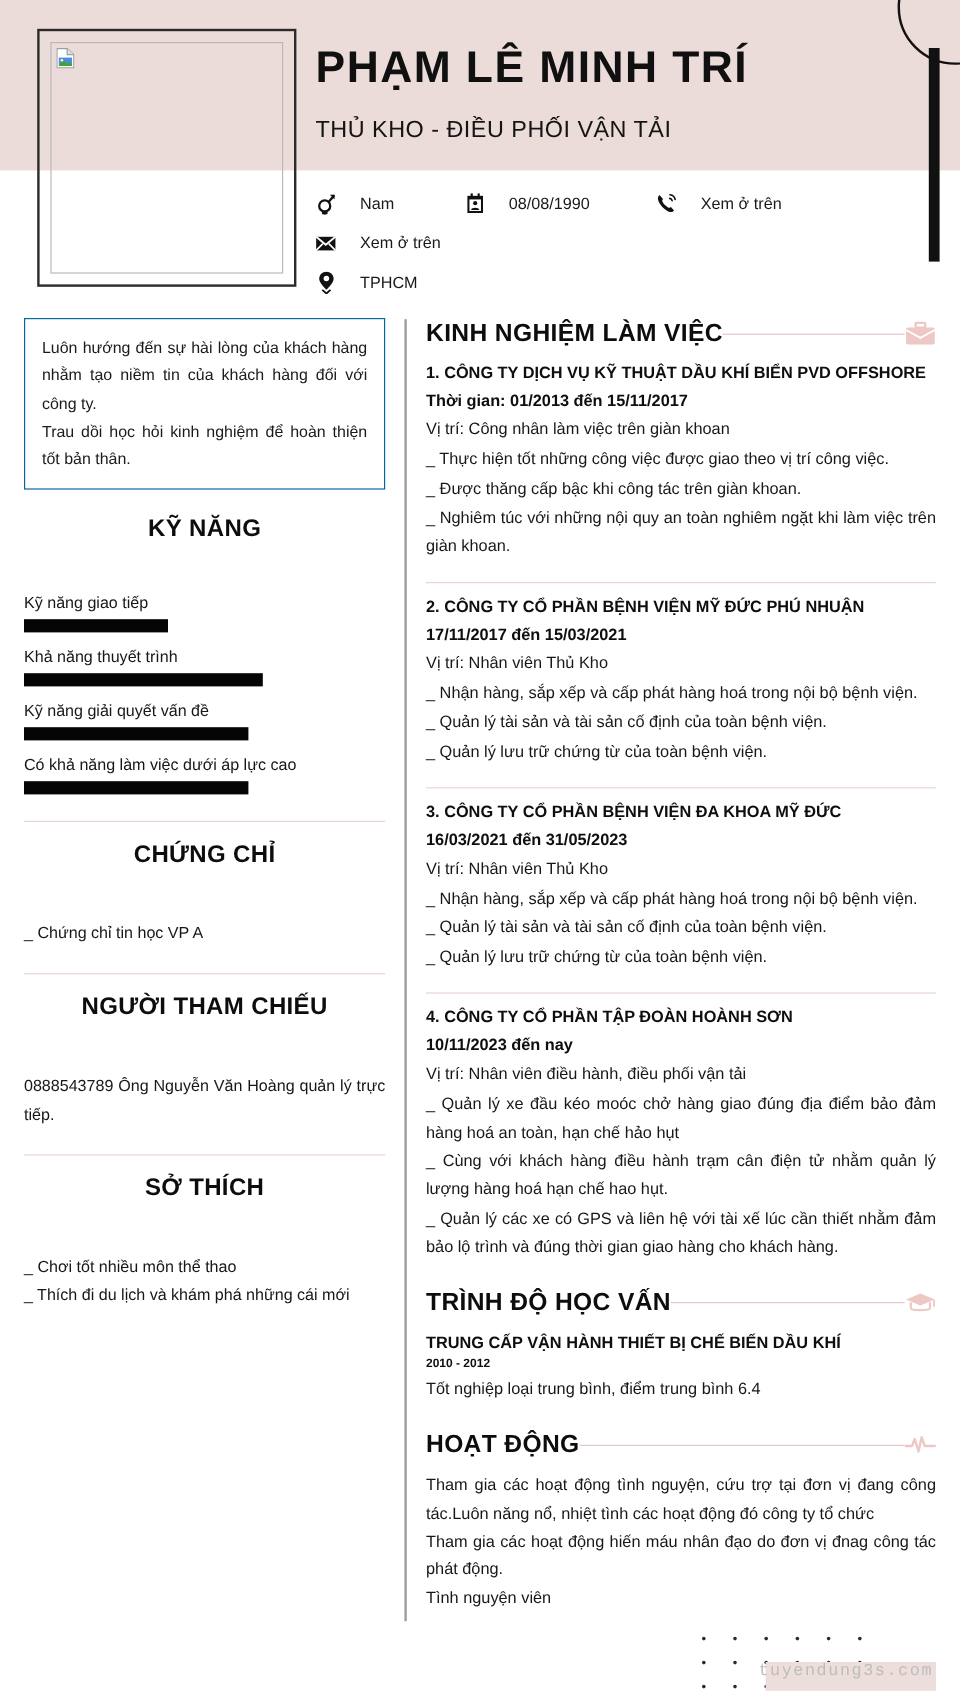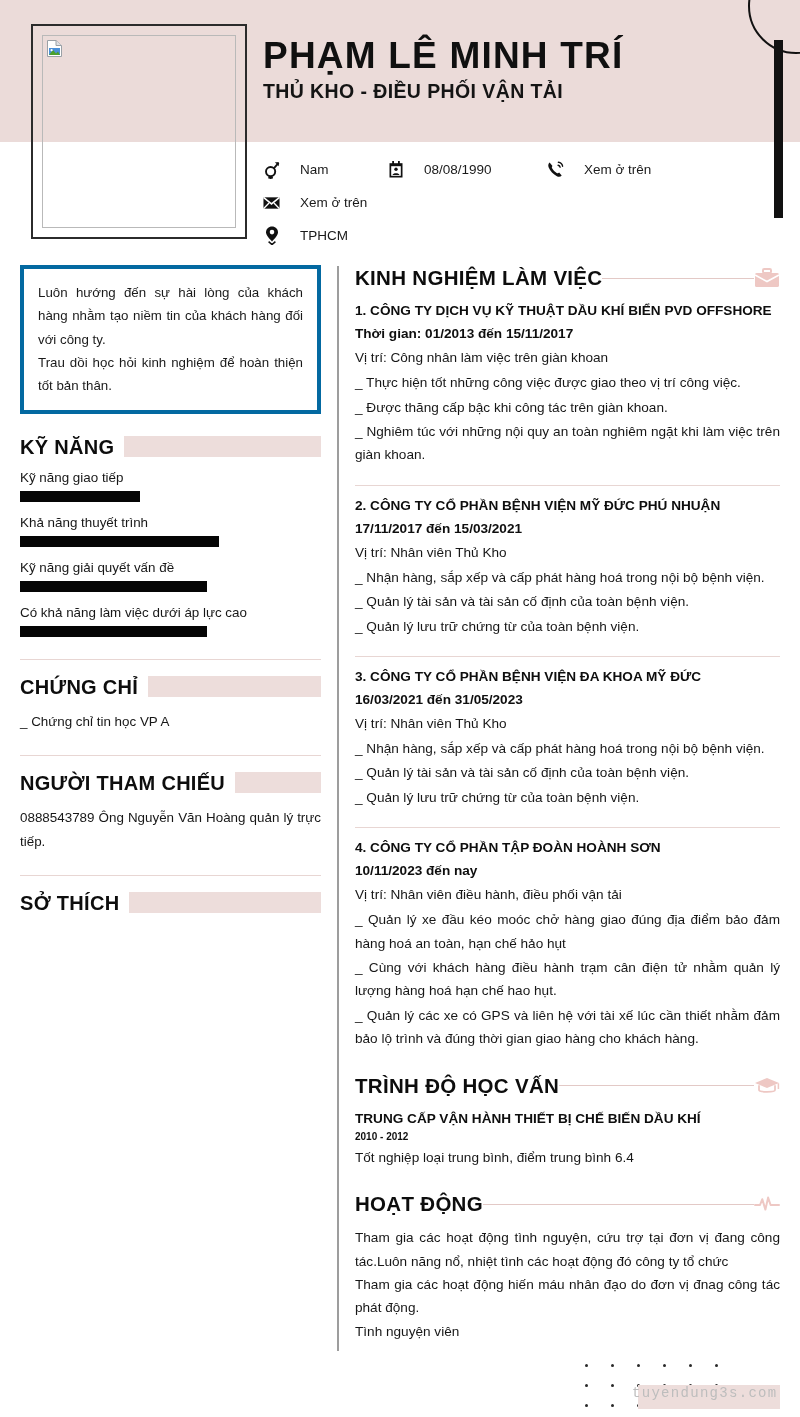--- a/index.html
+++ b/index.html
@@ -75,23 +75,23 @@
   }
   .cv-name {
     font-size: 37px;
     font-weight: bold;
     letter-spacing: 1.2px;
     color: #101010;
     line-height: 1.08;
     white-space: nowrap;
   }
   .cv-title {
-    margin-top: 4px;
+    margin-top: 21px;
     font-size: 19.5px;
-    font-weight: bold;
+    font-weight: normal;
     letter-spacing: 0.4px;
     color: #141414;
     white-space: nowrap;
   }
 
   
   .contact {
     position: absolute;
     left: 263px; top: 153px;
     width: 500px;
@@ -121,40 +121,42 @@
   .ci svg { display: block; }
 
   
   .left-col {
     position: absolute;
     left: 20px; top: 265px;
     width: 301px;
   }
 
   .objective {
-    border: 4px solid #0369a1;
+    border: 1px solid #0369a1;
     padding: 12px 14px 13px 14px;
     font-size: 13.3px;
     line-height: 1.75;
     text-align: justify;
     color: #1a1a1a;
   }
 
   .sec {
     margin-top: 22px;
   }
   .sec-hr {
     height: 1px;
     background: #e8d6d3;
     margin-bottom: 16px;
   }
   .sec-head {
     display: flex;
+    align-items: center;
     gap: 10px;
     margin-bottom: 11px;
+    flex-direction: column;
   }
   .sec-title {
     font-size: 20px;
     font-weight: bold;
     letter-spacing: 0.3px;
     color: #0d0d0d;
     white-space: nowrap;
   }
   .sec-fill {
     flex: 1 1 auto;
@@ -483,20 +485,24 @@
       </div>
       <div class="para">0888543789 Ông Nguyễn Văn Hoàng quản lý trực tiếp.</div>
     </div>
 
     <div class="sec">
       <div class="sec-hr"></div>
       <div class="sec-head">
         <div class="sec-title">SỞ THÍCH</div>
         <div class="sec-fill"></div>
       </div>
+      <div class="bullets">
+        <div>_ Chơi tốt nhiều môn thể thao</div>
+        <div>_ Thích đi du lịch và khám phá những cái mới</div>
+      </div>
     </div>
 
   </div>
 
   <div class="right-col">
 
     <div>
       <div class="rsec-head">
         <div class="rsec-title">KINH NGHIỆM LÀM VIỆC</div>
         <div class="rsec-line"></div>

